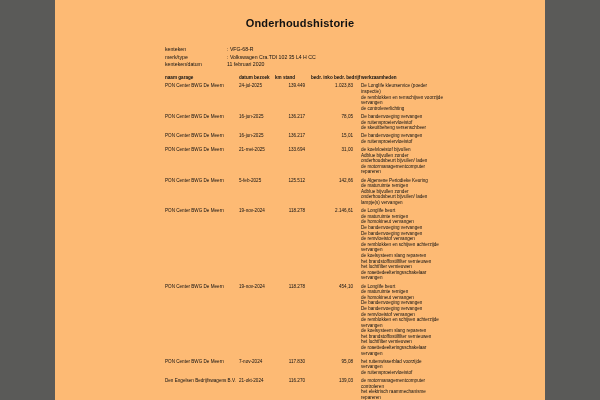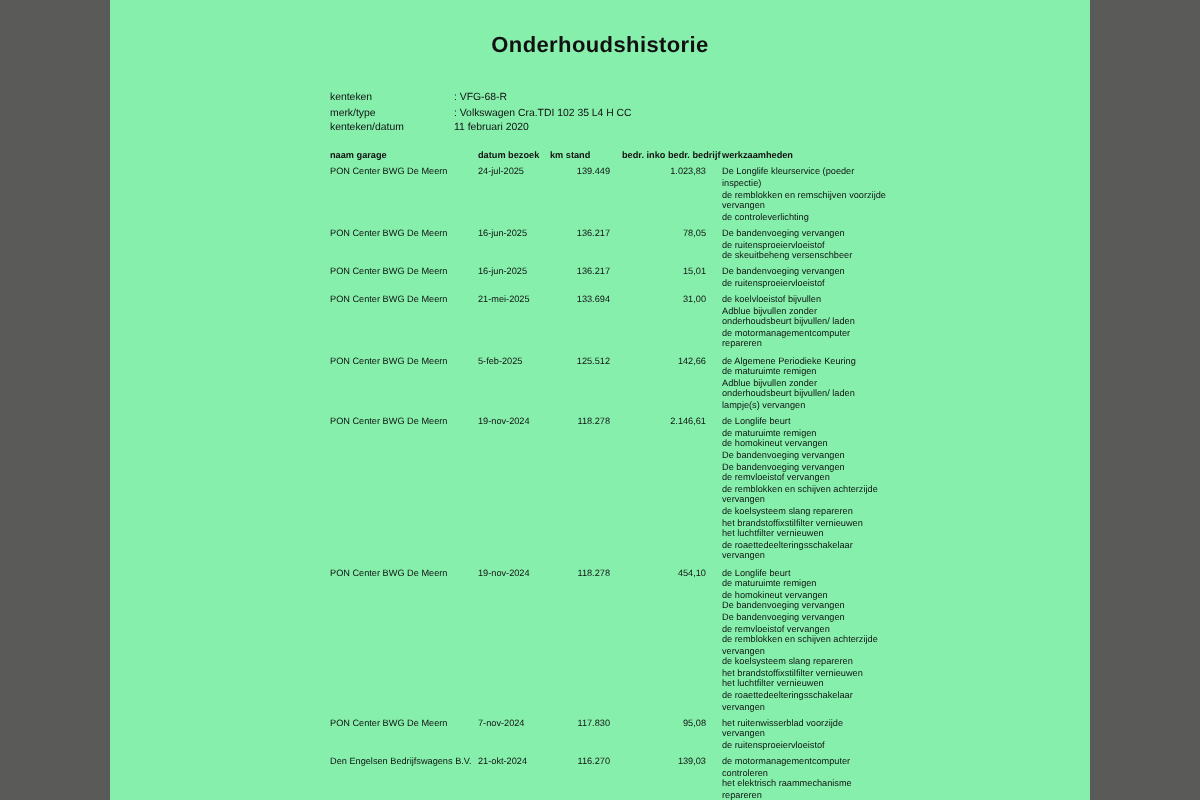--- a/index.html
+++ b/index.html
@@ -12,21 +12,21 @@
   }
   body {
     font-family: "Liberation Sans", sans-serif;
   }
   .page {
     position: absolute;
     left: 55px;
     top: 0;
     width: 490px;
     height: 400px;
-    background: #86efac;
+    background: #fdba74;
     box-sizing: border-box;
     overflow: hidden;
   }
   .doc-title {
     text-align: center;
     font-size: 11px;
     font-weight: bold;
     color: #111;
     margin-top: 17px;
     letter-spacing: 0.2px;

